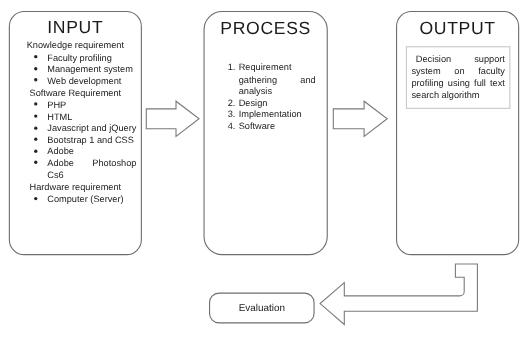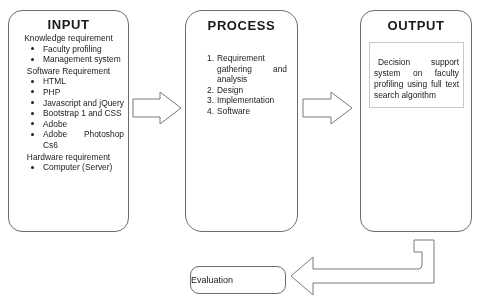--- a/index.html
+++ b/index.html
@@ -26,22 +26,22 @@
   
   .stage-box {
     position: absolute;
     box-sizing: border-box;
     border: 1px solid #6d6d6d;
     border-radius: 14px;
     background: #ffffff;
   }
   .stage-title {
     text-align: center;
-    font-weight: bold;
-    font-size: 13px;
+    font-weight: normal;
+    font-size: 16px;
     letter-spacing: 0.6px;
     margin: 7px 0 0 0;
   }
 
   
   #box-input { left: 8px; top: 10px; width: 121px; height: 222px; }
   #box-input .stage-title { margin-top: 6px; }
 
   .group-heading {
     text-align: center;
@@ -107,21 +107,21 @@
 
   
   #box-output { left: 360px; top: 10px; width: 112px; height: 222px; }
   #output-inner {
     position: absolute;
     left: 8px;
     top: 31px;
     width: 95px;
     box-sizing: border-box;
     border: 1px solid #c8c8c8;
-    padding: 14px 4px 6px 4px;
+    padding: 5px 4px 6px 4px;
     background: #ffffff;
   }
   #output-inner .out-text {
     font-size: 8.4px;
     line-height: 11px;
     text-align: justify;
     text-align-last: left;
     text-indent: 4px;
   }
 
@@ -132,21 +132,21 @@
     top: 266px;
     width: 96px;
     height: 28px;
     box-sizing: border-box;
     border: 1px solid #6d6d6d;
     border-radius: 9px;
     background: #ffffff;
   }
   #box-evaluation .eval-label {
     font-size: 9px;
-    text-align: left;
+    text-align: center;
     line-height: 26px;
   }
 
   
   #arrows {
     position: absolute;
     left: 0; top: 0;
     width: 480px; height: 306px;
     pointer-events: none;
   }
@@ -168,31 +168,35 @@
     <div class="group-heading">Knowledge requirement</div>
     <ul class="bullets">
       <li>
           <span class="bullet-dot"></span>
           <span class="li-text">Faculty profiling</span>
         </li>
       <li>
           <span class="bullet-dot"></span>
           <span class="li-text">Management system</span>
         </li>
+      <li>
+          <span class="bullet-dot"></span>
+          <span class="li-text">Web development</span>
+        </li>
     </ul>
 
     <div class="group-heading">Software Requirement</div>
     <ul class="bullets">
       <li>
           <span class="bullet-dot"></span>
+          <span class="li-text">PHP</span>
+        </li>
+      <li>
+          <span class="bullet-dot"></span>
           <span class="li-text">HTML</span>
-        </li>
-      <li>
-          <span class="bullet-dot"></span>
-          <span class="li-text">PHP</span>
         </li>
       <li class="justify">
           <span class="bullet-dot"></span>
           <span class="li-text">Javascript and jQuery</span>
         </li>
       <li>
           <span class="bullet-dot"></span>
           <span class="li-text">Bootstrap 1 and CSS</span>
         </li>
       <li>

